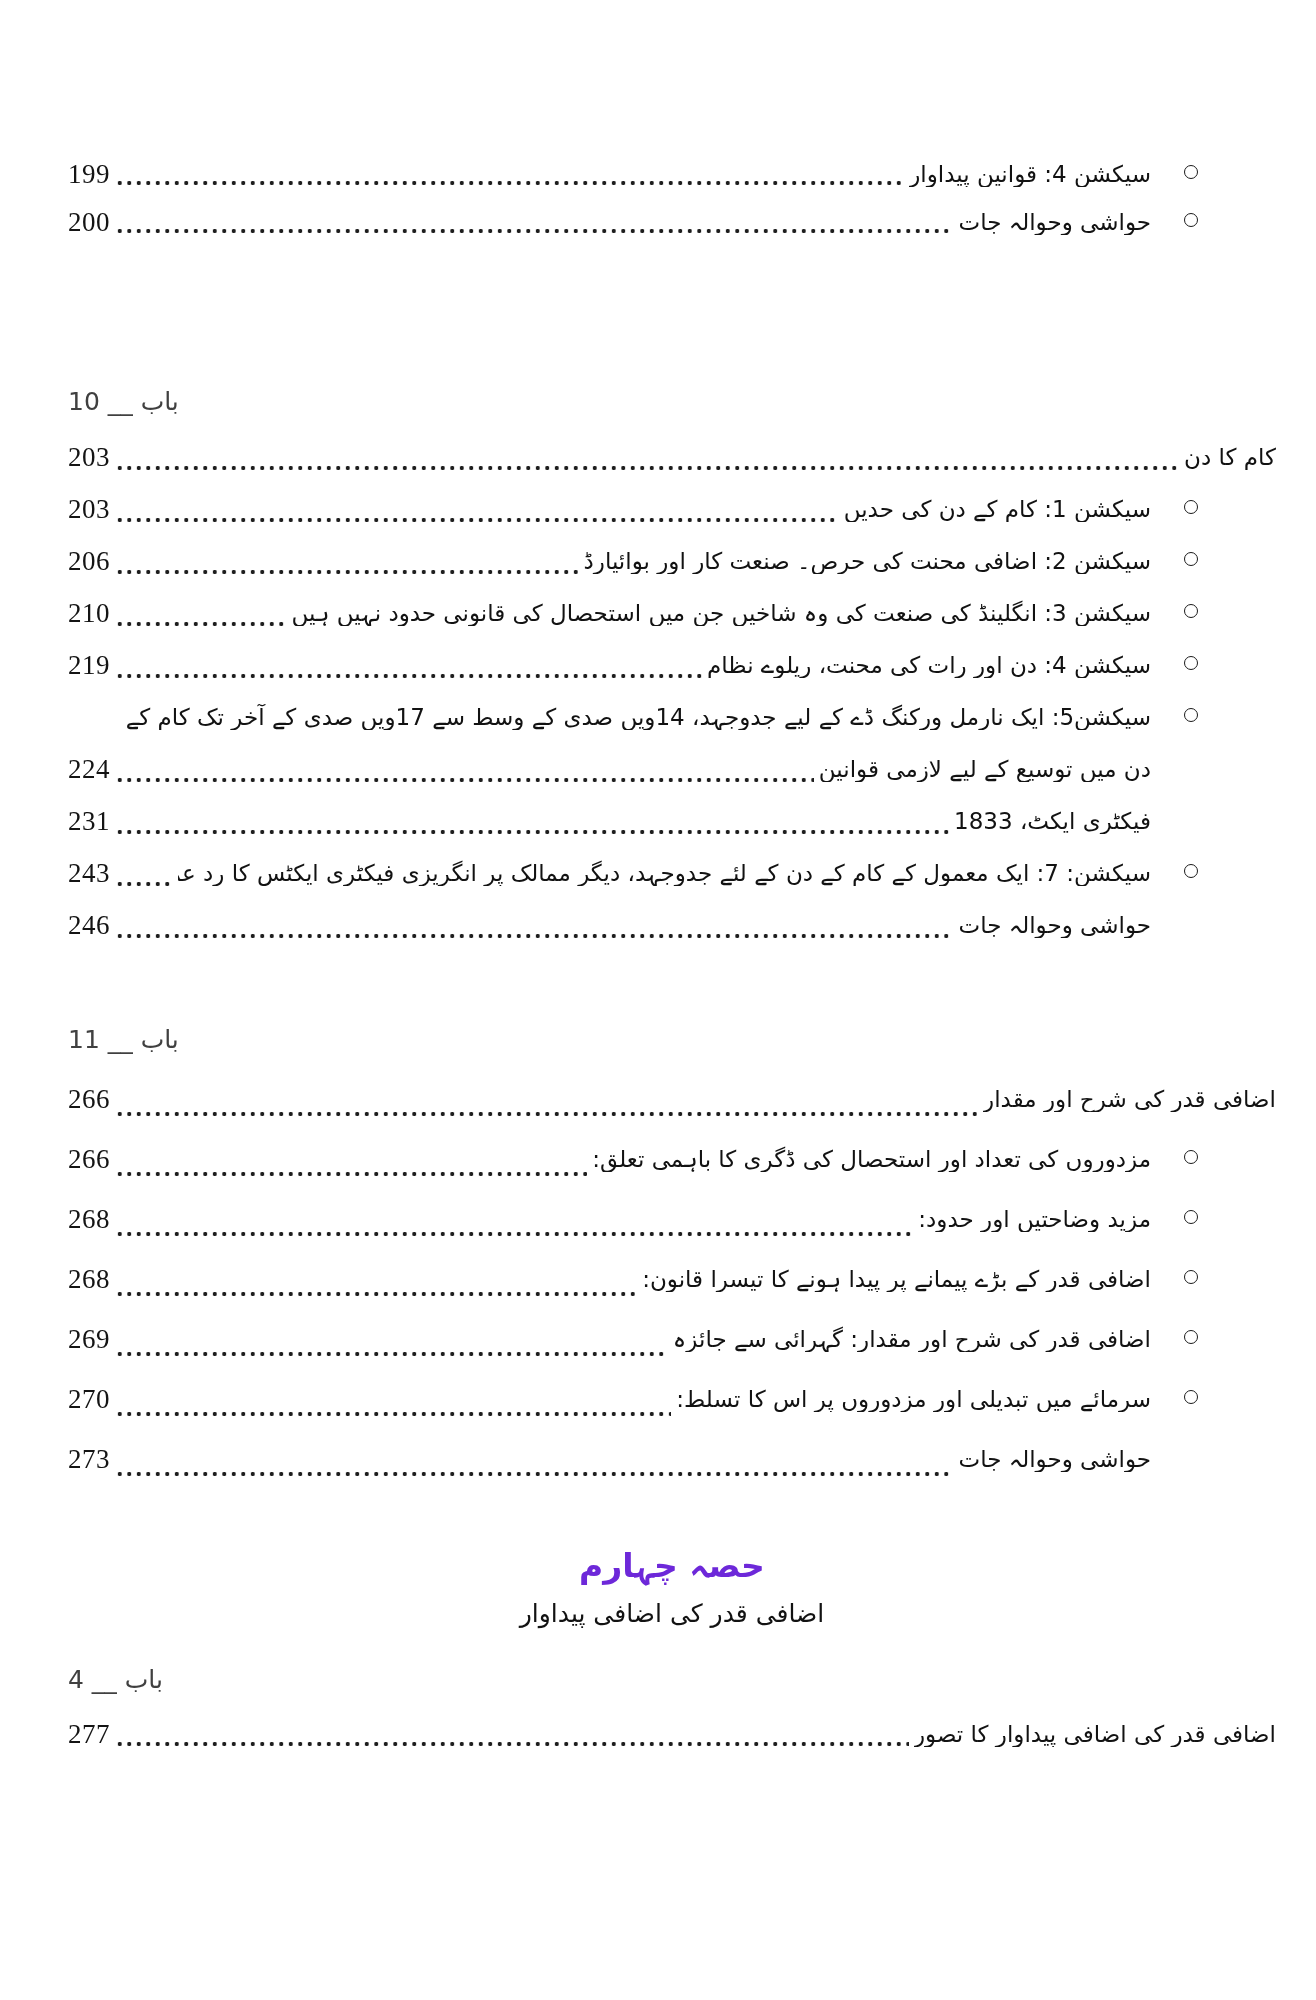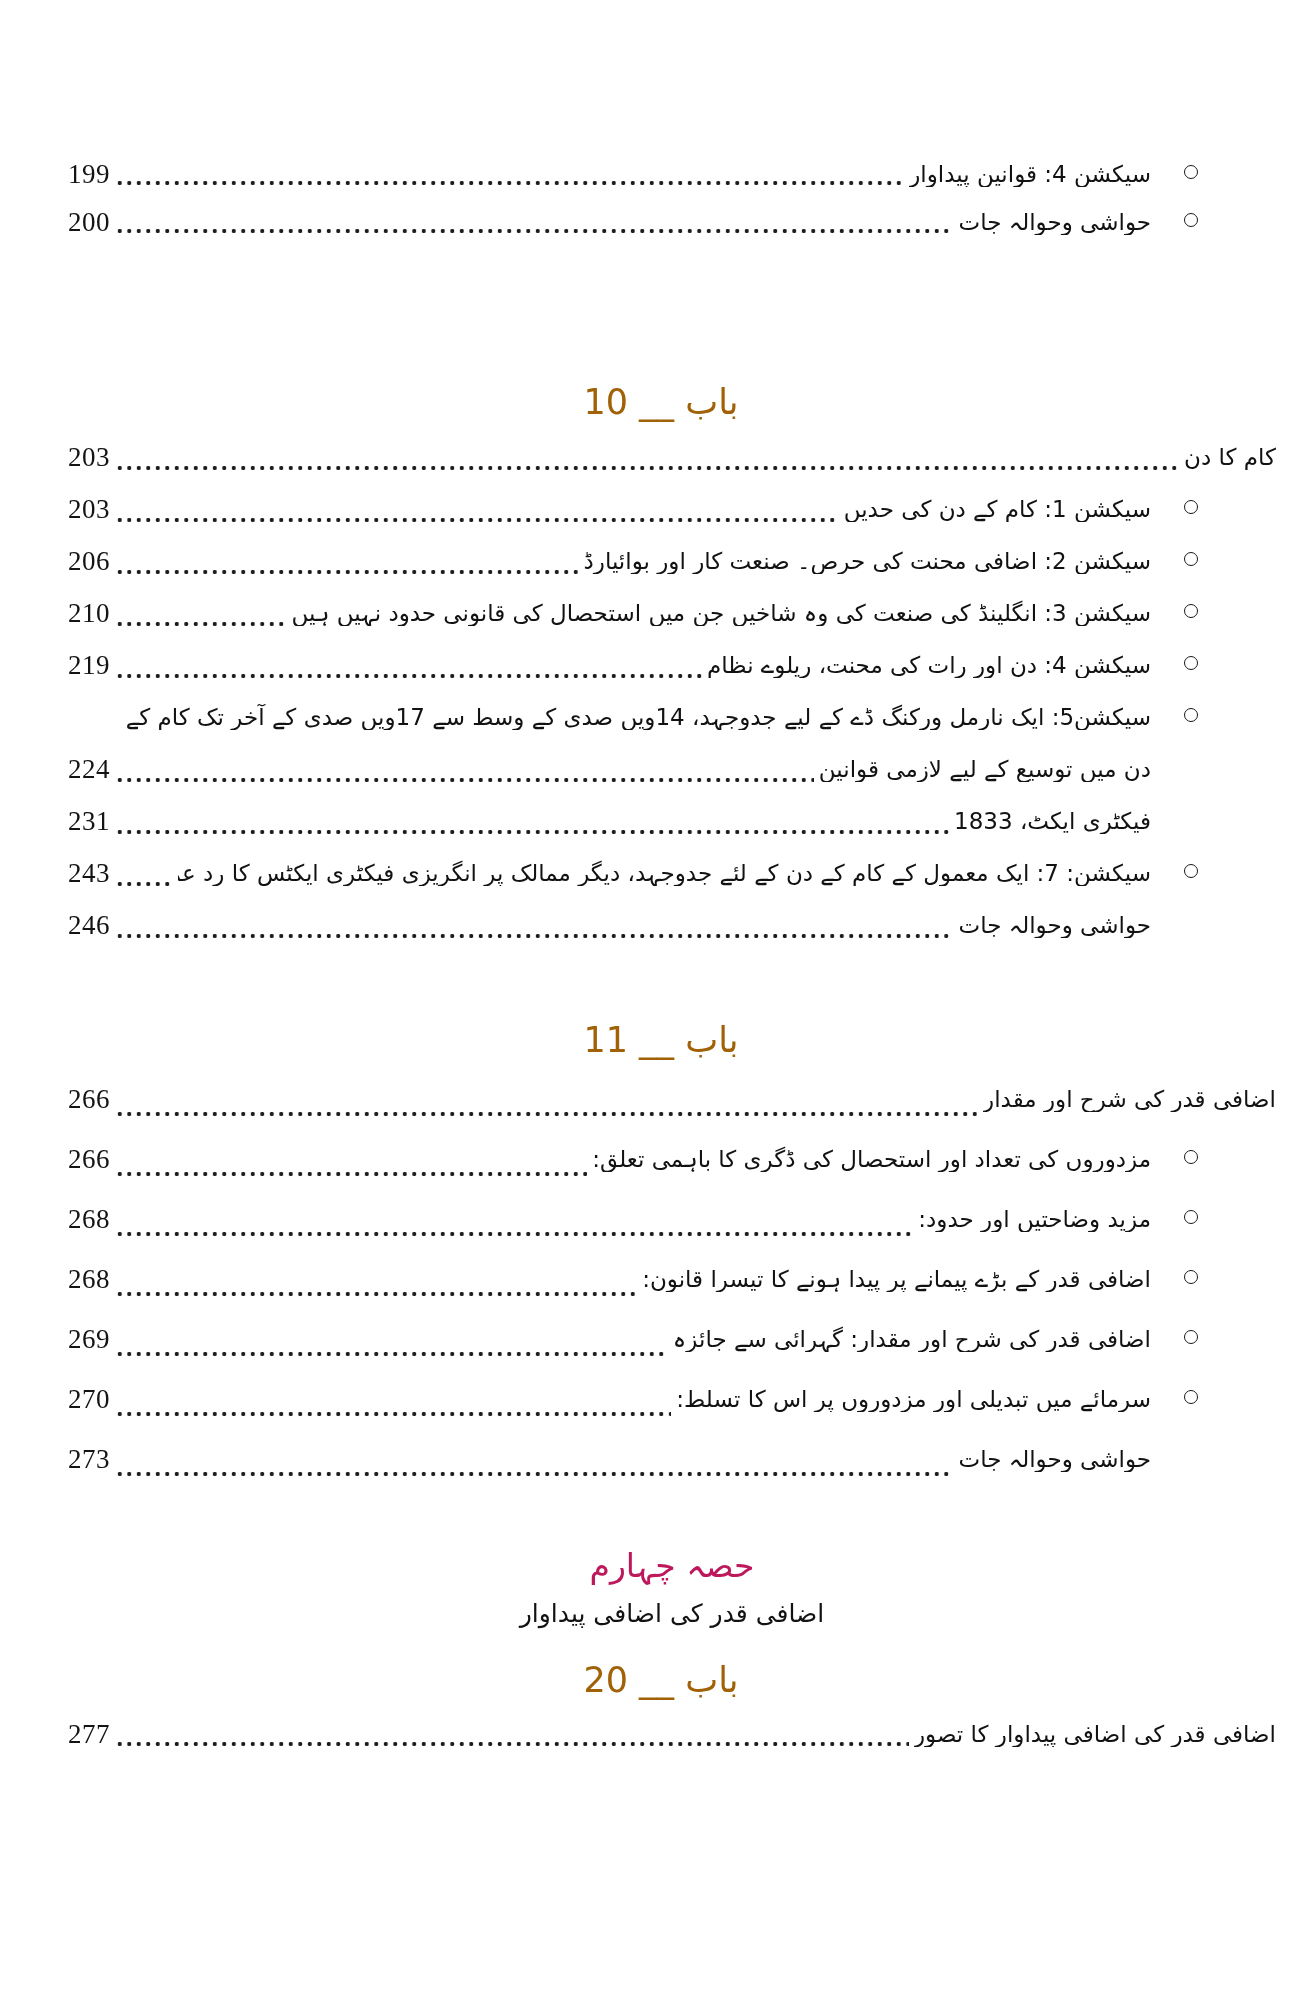--- a/index.html
+++ b/index.html
@@ -46,28 +46,28 @@
     position:absolute;right:78px;top:50%;
     width:14px;height:14px;margin-top:-9px;
     border:1.8px solid #1b1b1b;border-radius:50%;
     box-sizing:border-box;
   }
   .row.style-textonly{justify-content:flex-end;}
   .row.style-textonly .title{max-width:100%;}
   
   .chapter-heading{
     height:42px;line-height:42px;
-    text-align:center;direction:rtl;unicode-bidi:isolate;
-    font-size:35px;color:#a16207;
+    text-align:left;direction:rtl;unicode-bidi:isolate;
+    font-size:25px;color:#404040;
     padding-right:22px;margin-bottom:8px;
   }
   
   .part-title{
     text-align:center;direction:rtl;
-    font-size:33px;font-weight:normal;color:#be185d;
+    font-size:33px;font-weight:bold;color:#6d28d9;
     height:50px;line-height:50px;
     letter-spacing:1px;
   }
   .part-subtitle{
     text-align:center;direction:rtl;
     font-size:25px;color:#121212;
     height:46px;line-height:46px;
   }
   
   .block-0 .row{height:48px;}
@@ -200,21 +200,21 @@
           <span class="num">273</span>
           <span class="leader"></span>
           <span class="title" dir="rtl">حواشی وحوالہ جات</span>
         </div>
       </section>
       <section class="block block-5">
         <div class="part-title">حصہ چہارم</div>
         <div class="part-subtitle">اضافی قدر کی اضافی پیداوار</div>
       </section>
       <section class="block block-6">
-        <div class="chapter-heading">باب __ 20</div>
+        <div class="chapter-heading">باب __ 4</div>
       </section>
       <section class="block block-7">
         <div class="row style-chapter">
           <span class="num">277</span>
           <span class="leader"></span>
           <span class="title" dir="rtl">اضافی قدر کی اضافی پیداوار کا تصور</span>
         </div>
       </section>
     </div>
 </main>

